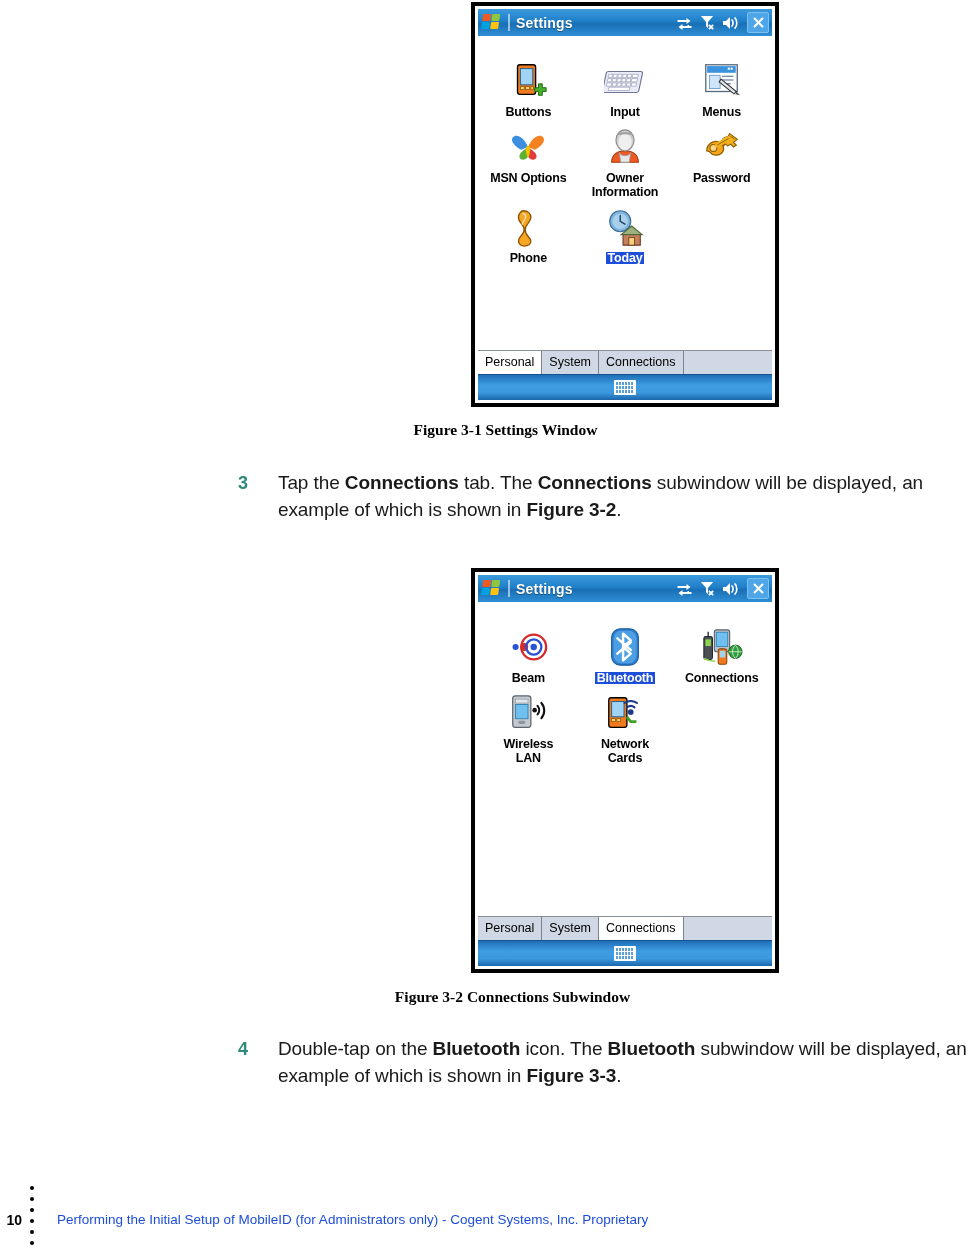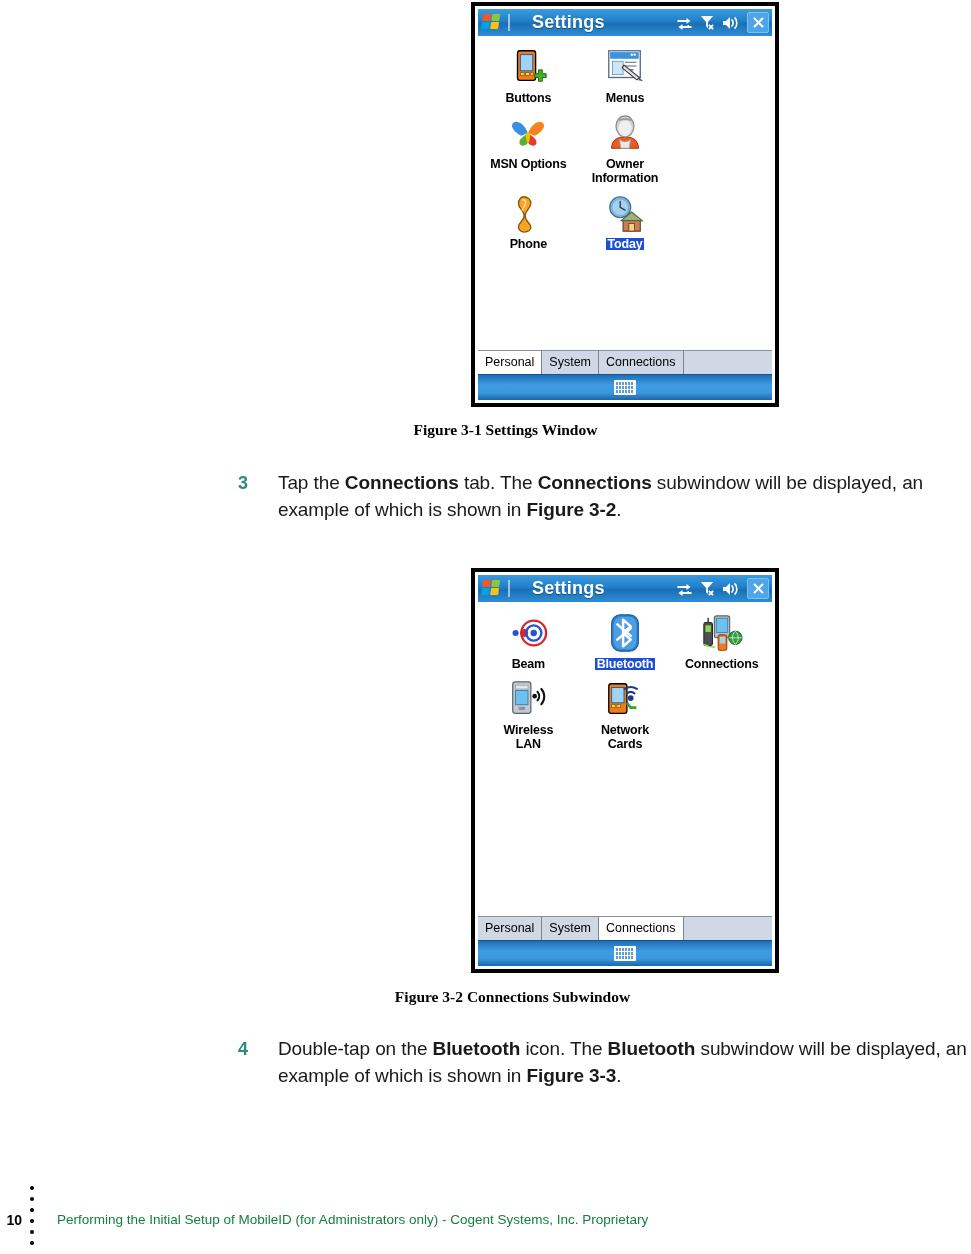--- a/index.html
+++ b/index.html
@@ -63,26 +63,25 @@
   .win-logo i.q1 { left: 0;  top: 0;  background: #f05a22; }
   .win-logo i.q2 { left: 9px; top: 0; background: #8ec63f; }
   .win-logo i.q3 { left: 0;  top: 8px; background: #00a3e0; }
   .win-logo i.q4 { left: 9px; top: 8px; background: #ffc20e; }
   .title-sep {
     width: 2px; height: 17px; background: rgba(255,255,255,.55);
     margin: 0 6px 0 2px; flex: 0 0 auto;
   }
   .title-text {
     color: #ffffff;
-    font-size: 18px;
+    font-size: 14px;
     font-weight: bold;
     letter-spacing: .2px;
     text-shadow: 0 1px 0 rgba(0,0,0,.35);
     white-space: nowrap;
-    margin-left: 16px;
   }
   .title-icons {
     margin-left: auto;
     display: flex;
     align-items: center;
     gap: 7px;
     padding-right: 1px;
   }
   .ticon { display: block; }
   .close-btn {
@@ -91,21 +90,21 @@
     border: 1px solid #7cc2f0;
     border-radius: 2px;
     display: flex; align-items: center; justify-content: center;
     box-sizing: border-box;
   }
 
   
   .icon-area {
     flex: 1 1 auto;
     background: #ffffff;
-    padding: 3px 2px 0 2px;
+    padding: 17px 2px 0 2px;
     box-sizing: border-box;
   }
   .icon-row { display: flex; }
   .icon-cell {
     width: 33.33%;
     display: flex;
     flex-direction: column;
     align-items: center;
     padding-top: 6px;
     box-sizing: border-box;
@@ -246,21 +245,21 @@
     text-align: right;
     font-size: 14px;
     font-weight: bold;
     color: #000;
   }
   .footer-text {
     position: absolute;
     left: 57px;
     top: 1212px;
     font-size: 13.5px;
-    color: #15803d;
+    color: #1d4ed8;
     white-space: nowrap;
   }
 </style>
 </head>
 <body>
 
 <svg width="0" height="0" style="position:absolute" aria-hidden="true">
   <defs>
 
     <symbol id="sym-connectivity" viewBox="0 0 16 14">
@@ -465,20 +464,28 @@
           <span class="icon-art">
               <svg width="42" height="42">
                 <use href="#art-pda-buttons-icon"></use>
               </svg>
             </span>
           <span class="icon-label">Buttons</span>
         </div>
         <div class="icon-cell">
           <span class="icon-art">
               <svg width="42" height="42">
+                <use href="#art-keyboard-icon"></use>
+              </svg>
+            </span>
+          <span class="icon-label">Input</span>
+        </div>
+        <div class="icon-cell">
+          <span class="icon-art">
+              <svg width="42" height="42">
                 <use href="#art-menus-window-icon"></use>
               </svg>
             </span>
           <span class="icon-label">Menus</span>
         </div>
       </div>
       <div class="icon-row">
         <div class="icon-cell">
           <span class="icon-art">
               <svg width="42" height="42">
@@ -488,20 +495,28 @@
           <span class="icon-label">MSN Options</span>
         </div>
         <div class="icon-cell">
           <span class="icon-art">
               <svg width="42" height="42">
                 <use href="#art-owner-person-icon"></use>
               </svg>
             </span>
           <span class="icon-label">Owner
 Information</span>
+        </div>
+        <div class="icon-cell">
+          <span class="icon-art">
+              <svg width="42" height="42">
+                <use href="#art-password-key-icon"></use>
+              </svg>
+            </span>
+          <span class="icon-label">Password</span>
         </div>
       </div>
       <div class="icon-row">
         <div class="icon-cell">
           <span class="icon-art">
               <svg width="42" height="42">
                 <use href="#art-phone-handset-icon"></use>
               </svg>
             </span>
           <span class="icon-label">Phone</span>

